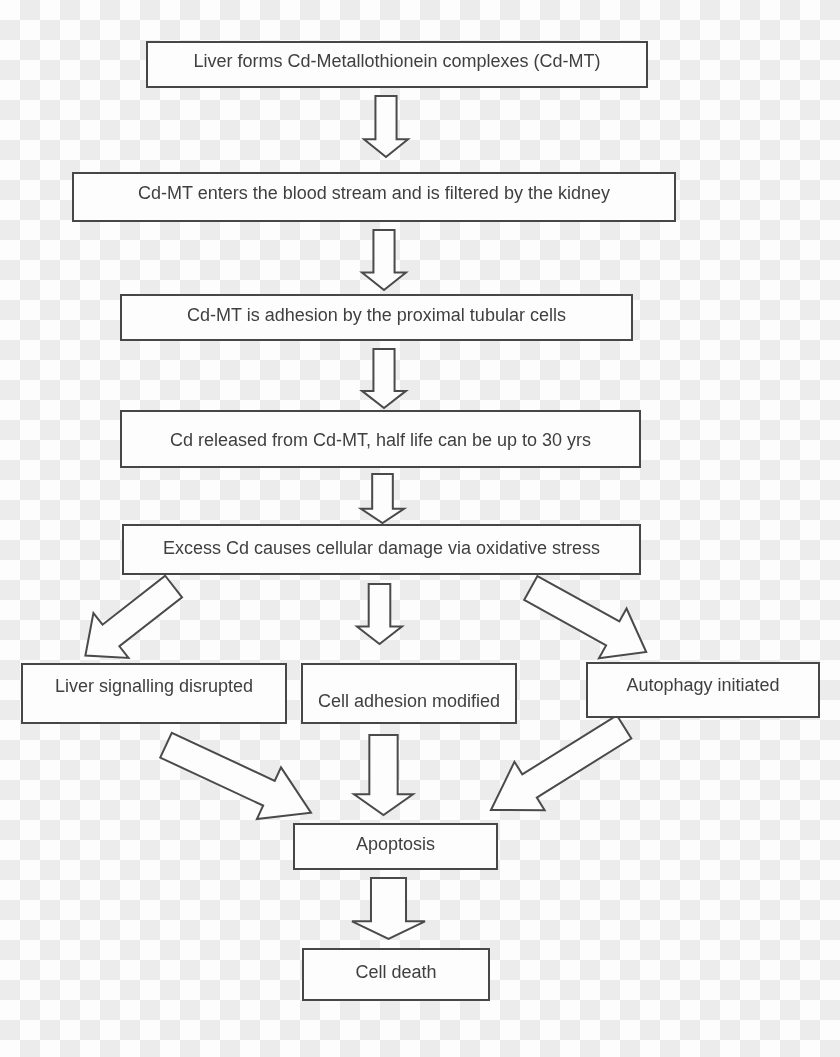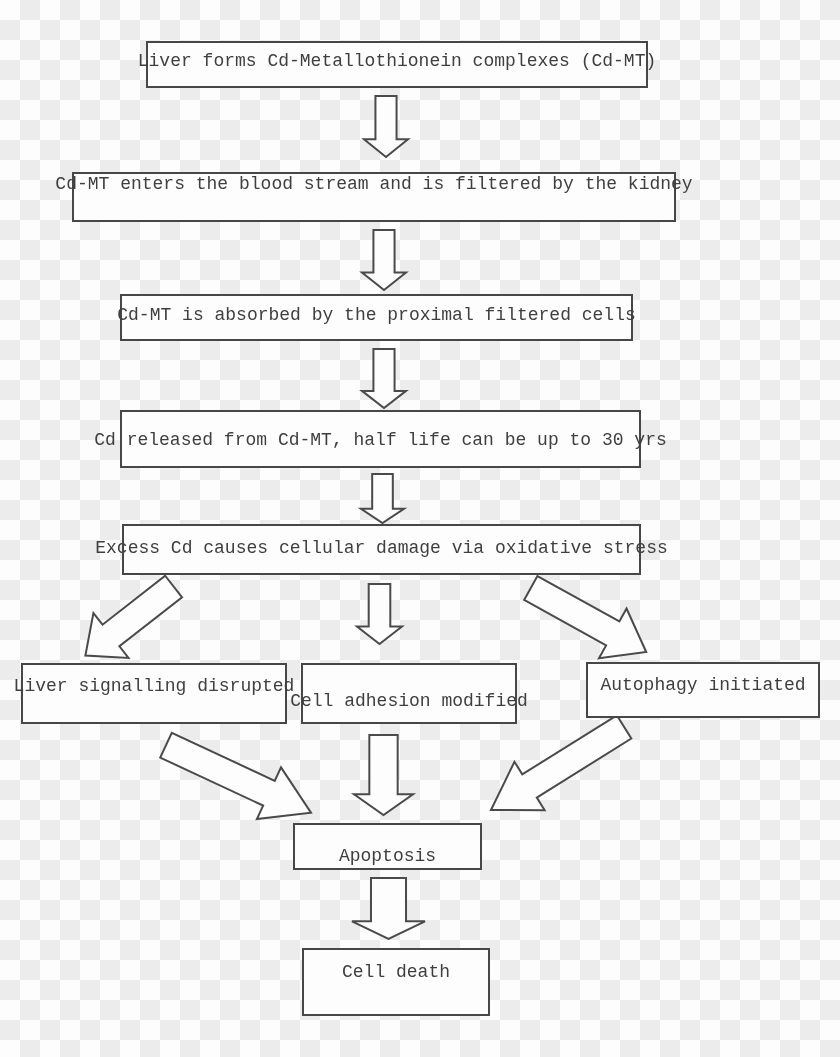--- a/index.html
+++ b/index.html
@@ -1,20 +1,20 @@
 <!DOCTYPE html>
 <html><head>
 <meta charset="utf-8">
 <style>
   html,body{margin:0;padding:0;background:#fff;}
   .page{
     position:relative;
     width:840px;height:1057px;
     overflow:hidden;
-    font-family:Liberation Mono, monospace;
+    font-family:Liberation Sans, sans-serif;
     background-color:#fdfdfd;
     background-image:conic-gradient(#ececec 0 25%, transparent 25% 50%, #ececec 50% 75%, transparent 75%);
     background-size:40px 40px;
   }
   .fbox{
     position:absolute;
     box-sizing:border-box;
     background:#fdfdfd;
     border:2px solid #474747;
     display:flex;
@@ -78,26 +78,26 @@
   </svg>
 
   <svg class="arrow" style="left:352px;top:878px;width:73px;height:61px;" viewBox="0 0 100 100" preserveAspectRatio="none">
     <polygon points="26,0 74,0 74,71 100,71 50,100 0,71 26,71" vector-effect="non-scaling-stroke"></polygon>
   </svg>
 
   <div class="fbox" style="left:146px;top:41px;width:502px;height:47px;padding-top:8px;">
     <span>Liver forms Cd-Metallothionein complexes (Cd-MT)</span>
   </div>
 
-  <div class="fbox" style="left:72px;top:172px;width:604px;height:50px;justify-content:center;">
+  <div class="fbox" style="left:72px;top:172px;width:604px;height:50px;padding-top:9px;justify-content:center;">
     <span>Cd-MT enters the blood stream and is filtered by the kidney</span>
   </div>
 
   <div class="fbox" style="left:120px;top:294px;width:513px;height:47px;padding-top:9px;">
-    <span>Cd-MT is absorbed by the proximal filtered cells</span>
+    <span>Cd-MT is adhesion by the proximal tubular cells</span>
   </div>
 
   <div class="fbox" style="left:120px;top:410px;width:521px;height:58px;padding-top:18px;">
     <span>Cd released from Cd-MT, half life can be up to 30 yrs</span>
   </div>
 
   <div class="fbox" style="left:122px;top:524px;width:519px;height:51px;padding-top:12px;">
     <span>Excess Cd causes cellular damage via oxidative stress</span>
   </div>
 
@@ -106,21 +106,21 @@
   </div>
 
   <div class="fbox" style="left:301px;top:663px;width:216px;height:61px;padding-top:26px;">
     <span>Cell adhesion modified</span>
   </div>
 
   <div class="fbox" style="left:586px;top:662px;width:234px;height:56px;padding-top:11px;">
     <span>Autophagy initiated</span>
   </div>
 
-  <div class="fbox" style="left:293px;top:823px;width:189px;height:47px;padding-top:21px;">
+  <div class="fbox" style="left:293px;top:823px;width:205px;height:47px;padding-top:9px;">
     <span>Apoptosis</span>
   </div>
 
-  <div class="fbox" style="left:302px;top:948px;width:188px;height:68px;padding-top:12px;text-align:center;">
+  <div class="fbox" style="left:302px;top:948px;width:188px;height:53px;padding-top:12px;text-align:center;">
     <span>Cell death</span>
   </div>
 
 </div>
 
 </body></html>

